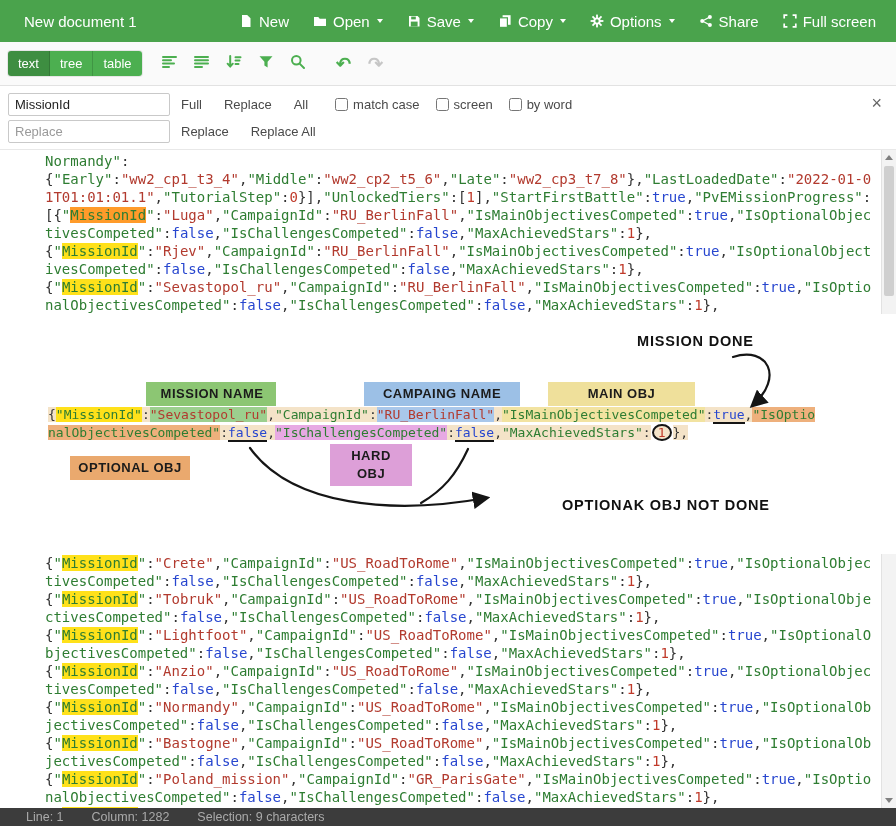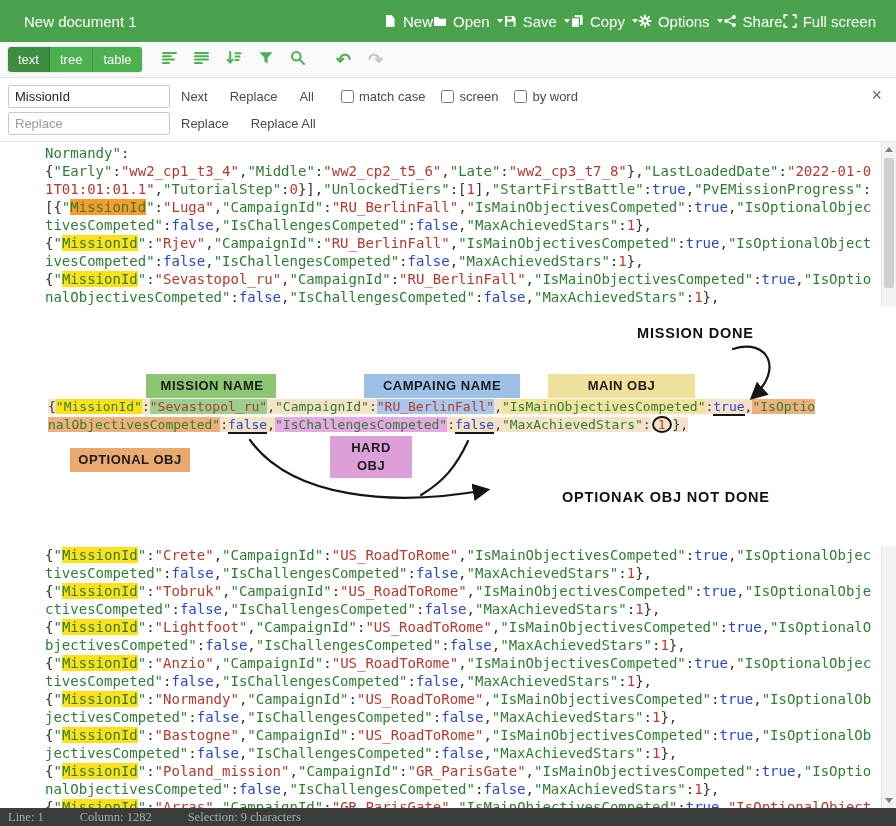--- a/index.html
+++ b/index.html
@@ -9,31 +9,31 @@
     --c-key:#2e7d32; --c-str:#b23a2e; --c-num:#c03a2a; --c-bool:#2746cf; --c-plain:#333;
     --hl:#ffe11a; --hl-active:#ff9b2a;
   }
   *{margin:0;padding:0;box-sizing:border-box}
   body{width:896px;height:826px;overflow:hidden;background:#fff;font-family:"Liberation Sans",sans-serif}
   .app{width:896px;height:826px;display:flex;flex-direction:column;position:relative;background:#fff}
 
   
   .hdr{height:42px;background:var(--hdr);color:#fff;display:flex;align-items:center;padding:0 20px;flex:0 0 auto}
   .doc-title{font-size:15px;margin-left:4px;cursor:pointer}
-  .menu{margin-left:auto;display:flex;align-items:center;}
+  .menu{margin-left:auto;display:flex;align-items:center;gap:24px}
   .menu-item{display:flex;align-items:center;gap:6px;font-size:15px;cursor:pointer;white-space:nowrap}
   .menu-item svg{display:block}
   .caret{width:0;height:0;border-left:3.5px solid transparent;border-right:3.5px solid transparent;border-top:4.5px solid #fff;margin-left:1px}
   .wht-stroke{stroke:#fff;stroke-width:1.4;fill:none}
   .wht-stroke2{stroke:#fff;stroke-width:1.7;fill:none}
   .hdr-fill{fill:var(--hdr)}
   .hdr-stroke{stroke:var(--hdr);stroke-width:1.2}
 
   
-  .toolbar{height:36px;background:#fafafa;border-bottom:1px solid #e2e2e2;display:flex;align-items:center;padding:0 8px;flex:0 0 auto}
+  .toolbar{height:44px;background:#fafafa;border-bottom:1px solid #e2e2e2;display:flex;align-items:center;padding:0 8px;flex:0 0 auto}
   .modes{display:flex;border-radius:3px;overflow:hidden;box-shadow:0 0 0 1px rgba(0,0,0,.08)}
   .mode{background:var(--accent);color:#fff;font-size:13px;padding:5px 10px;border:none;border-right:1px solid rgba(0,0,0,.15);cursor:pointer;font-family:inherit}
   .mode:last-child{border-right:none}
   .mode.sel{background:var(--accent-dark)}
   .tools{display:flex;align-items:center;margin-left:14px;gap:4px}
   .iconbtn{width:28px;height:26px;display:flex;align-items:center;justify-content:center;background:none;border:none;cursor:pointer}
   .acc-stroke{stroke:var(--accent);fill:none;stroke-width:2;stroke-linecap:round}
   .acc-fill{fill:var(--accent)}
   .gap{width:10px}
   .undo{font-size:18px;font-weight:bold;color:var(--accent);line-height:1}
@@ -74,21 +74,21 @@
   #note-notdone{left:562px;top:182px}
   #ann-arrows{position:absolute;left:0;top:0;pointer-events:none}
 
   
   .vscroll{position:absolute;top:0;right:0;bottom:0;width:15px;background:#f3f3f3;border-left:1px solid #e2e2e2;z-index:2;cursor:default}
   .vthumb{position:absolute;left:2px;width:10px;top:16px;height:130px;background:#cfcfcf;border-radius:2px}
   .sarr-up{position:absolute;top:5px;left:3px;width:0;height:0;border-left:4px solid transparent;border-right:4px solid transparent;border-bottom:5px solid #808080}
   .sarr-down{position:absolute;bottom:5px;left:3px;width:0;height:0;border-left:4px solid transparent;border-right:4px solid transparent;border-top:5px solid #808080}
 
   
-  .statusbar{height:18px;background:var(--status-bg);color:var(--status-fg);font-family:Liberation Serif, serif;font-size:12.5px;display:flex;align-items:center;padding:0 8px;gap:36px;flex:0 0 auto}
+  .statusbar{height:18px;background:var(--status-bg);color:var(--status-fg);font-family:Liberation Sans, sans-serif;font-size:12.5px;display:flex;align-items:center;padding:0 26px;gap:28px;flex:0 0 auto}
 </style>
 </head>
 <body>
 
 <div class="app">
 
   <div class="hdr">
     <span class="doc-title">New document 1</span>
     <div class="menu">
       <div class="menu-item">
@@ -209,21 +209,21 @@
         </button>
       <button class="iconbtn">
           <span class="redo">↷</span>
         </button>
     </div>
   </div>
 
   <div class="searchpanel">
     <div class="srow">
       <input class="sinput" type="text" value="MissionId" style="">
-      <button class="txtbtn">Next</button>
+      <button class="txtbtn">Full</button>
       <button class="txtbtn">Replace</button>
       <button class="txtbtn">All</button>
       <label class="chk">
         <input type="checkbox" style="">
         <span>match case</span>
       </label>
       <label class="chk">
         <input type="checkbox" style="">
         <span>screen</span>
       </label>

